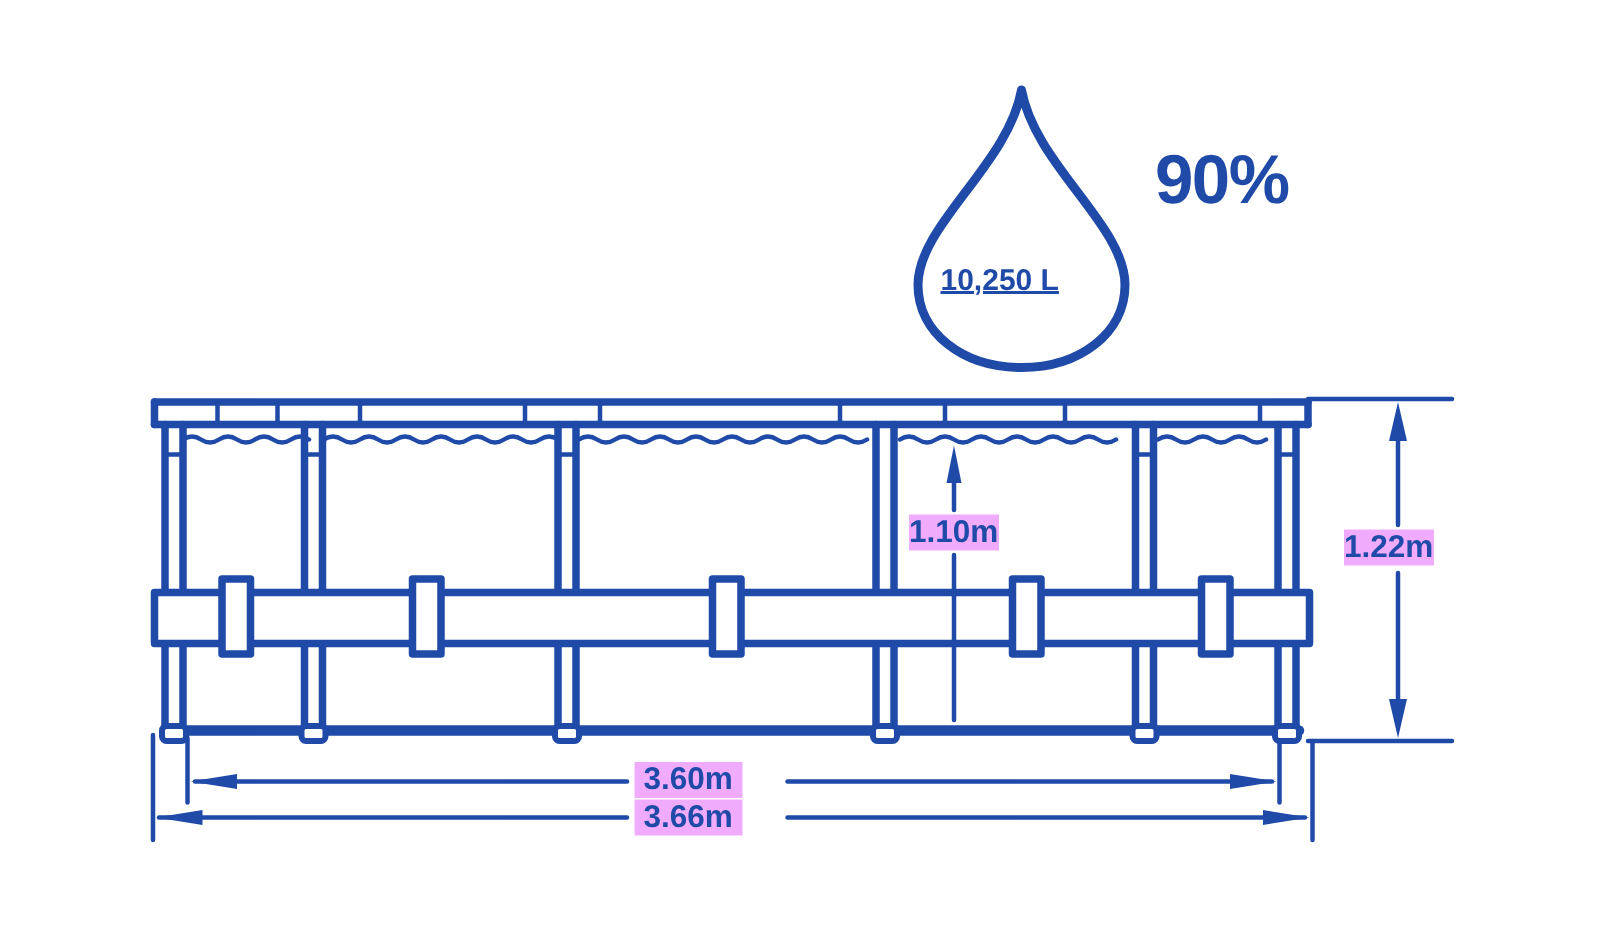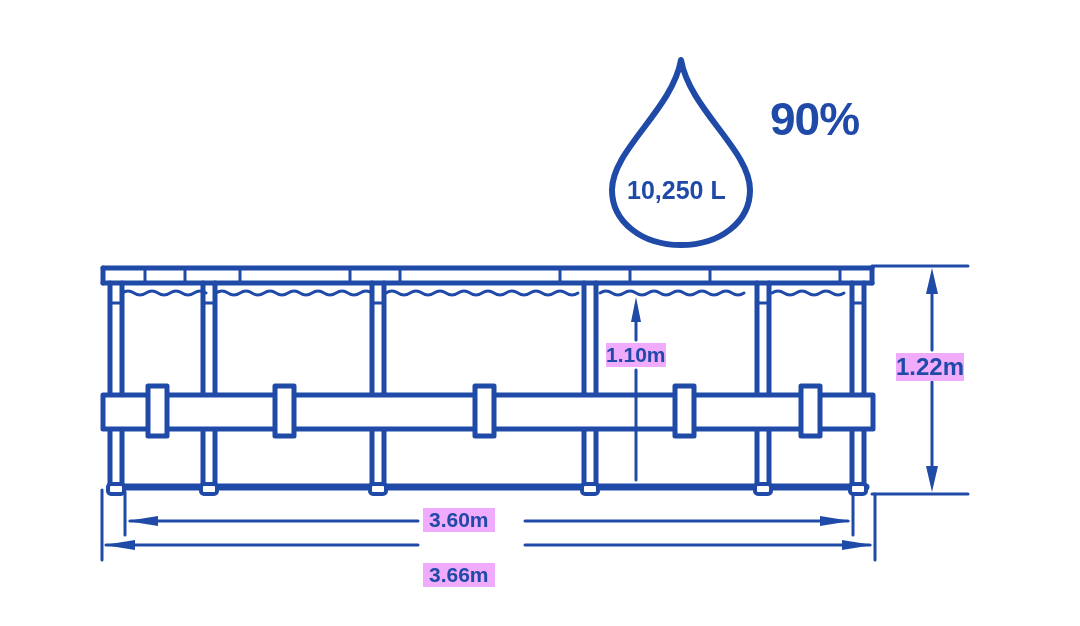--- a/index.html
+++ b/index.html
@@ -1,24 +1,24 @@
 <!DOCTYPE html>
 <html><head>
   <meta charset="utf-8">
   <style>
     html, body { margin: 0; padding: 0; background: #ffffff; }
     body { width: 1080px; height: 626px; overflow: hidden; position: relative; font-family: "Liberation Sans", sans-serif; }
     #stage { position: absolute; left: 0; top: 0; width: 1080px; height: 626px; }
     .lbl { position: absolute; color: #1f4aa8; font-family: "Liberation Sans", sans-serif; font-weight: bold; white-space: nowrap; background: #f0abfc; }
     .big { font-size: 46px; left: 738px; top: 92px; background: transparent; letter-spacing: -1px; margin-left: 32px; }
-    .vol { font-size: 25px; left: 627px; top: 176px; background: transparent; }
+    .vol { font-size: 20px; left: 627px; top: 176px; background: transparent; text-decoration: underline; }
     .h110 { font-size: 21px; left: 606px; top: 343px; }
-    .h122 { font-size: 24px; left: 896px; top: 353px; }
+    .h122 { font-size: 21px; left: 896px; top: 353px; }
     .w360 { font-size: 21px; left: 423px; top: 508px; padding: 0 6px; text-align: right; }
-    .w366 { font-size: 21px; left: 423px; top: 563px; padding: 0 6px; }
+    .w366 { font-size: 21px; left: 423px; top: 533px; padding: 0 6px; }
   </style>
 </head>
 <body>
 
 <div id="stage">
   <svg width="1080" height="626" viewBox="0 0 1080 626" xmlns="http://www.w3.org/2000/svg">
     <g fill="none" stroke="#1f4aa8" stroke-linecap="round" stroke-linejoin="round">
 
       <path d="M681,60 C672,110 612,150 612,190 C612,222 642,245 681,245 C720,245 750,222 750,190 C750,150 690,110 681,60 Z" stroke-width="6"></path>
 

